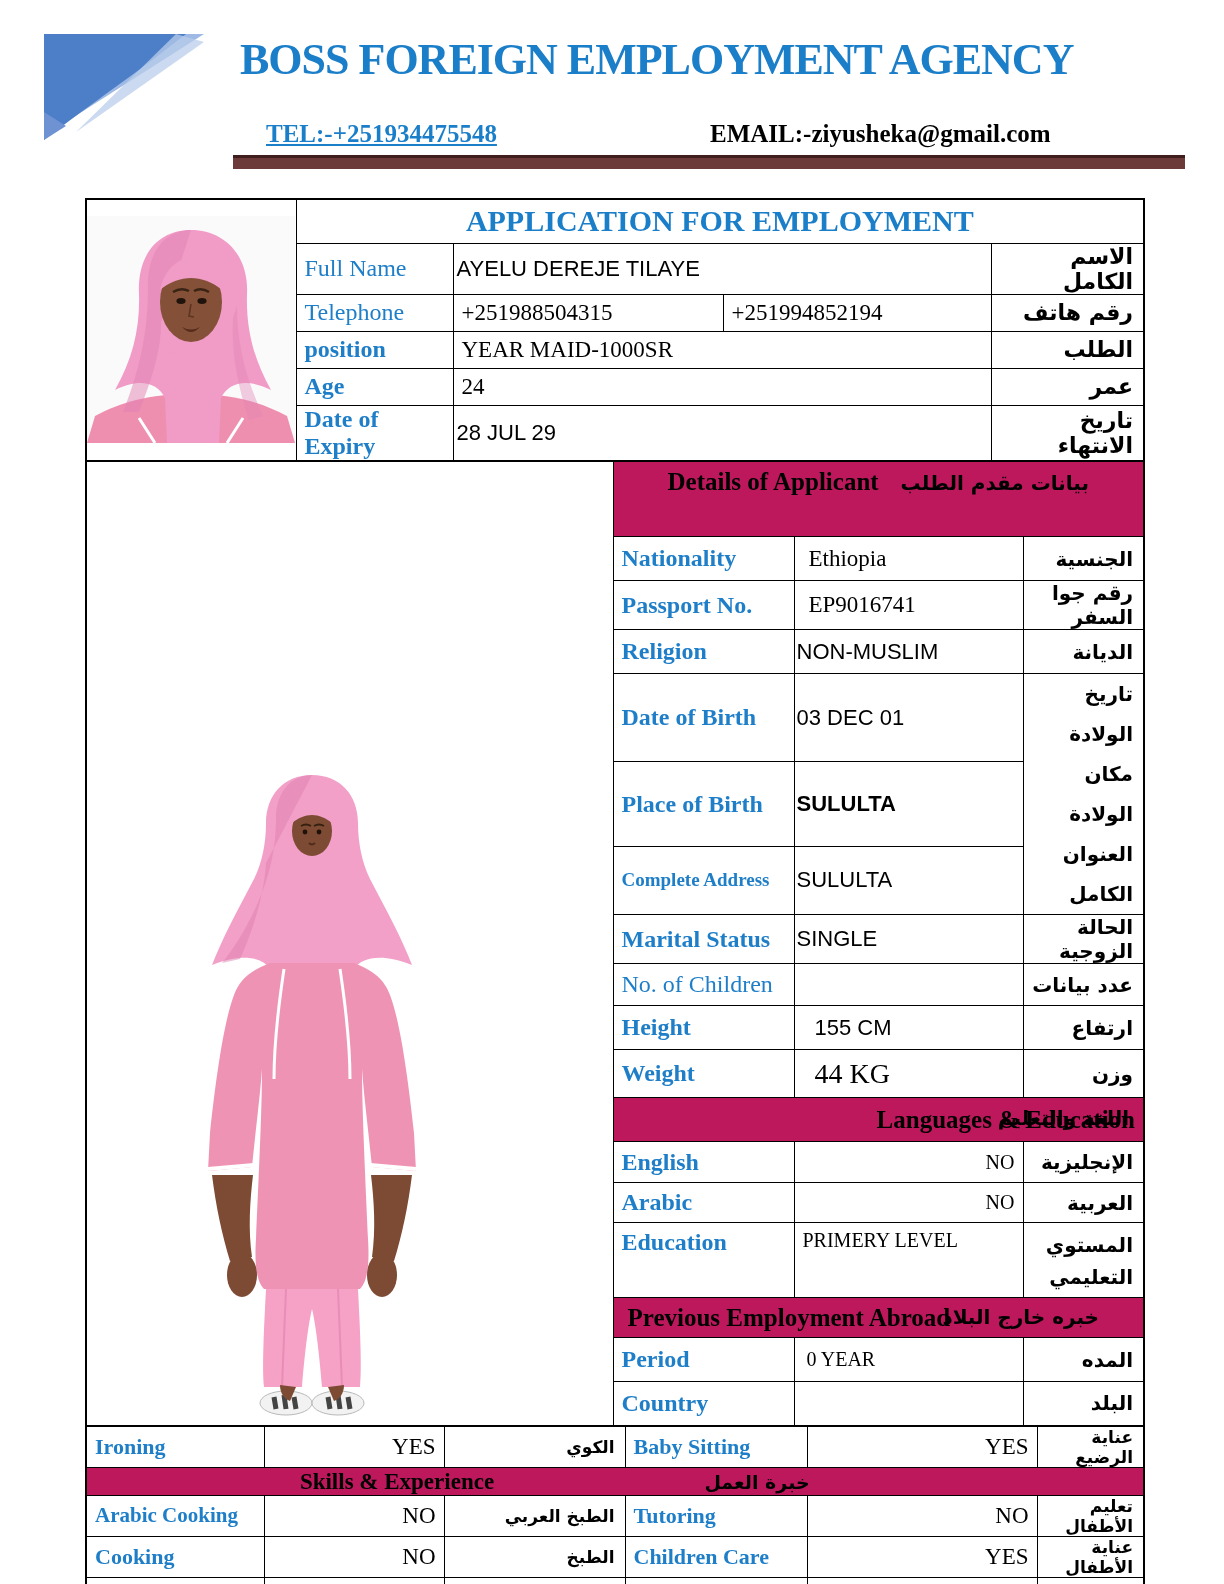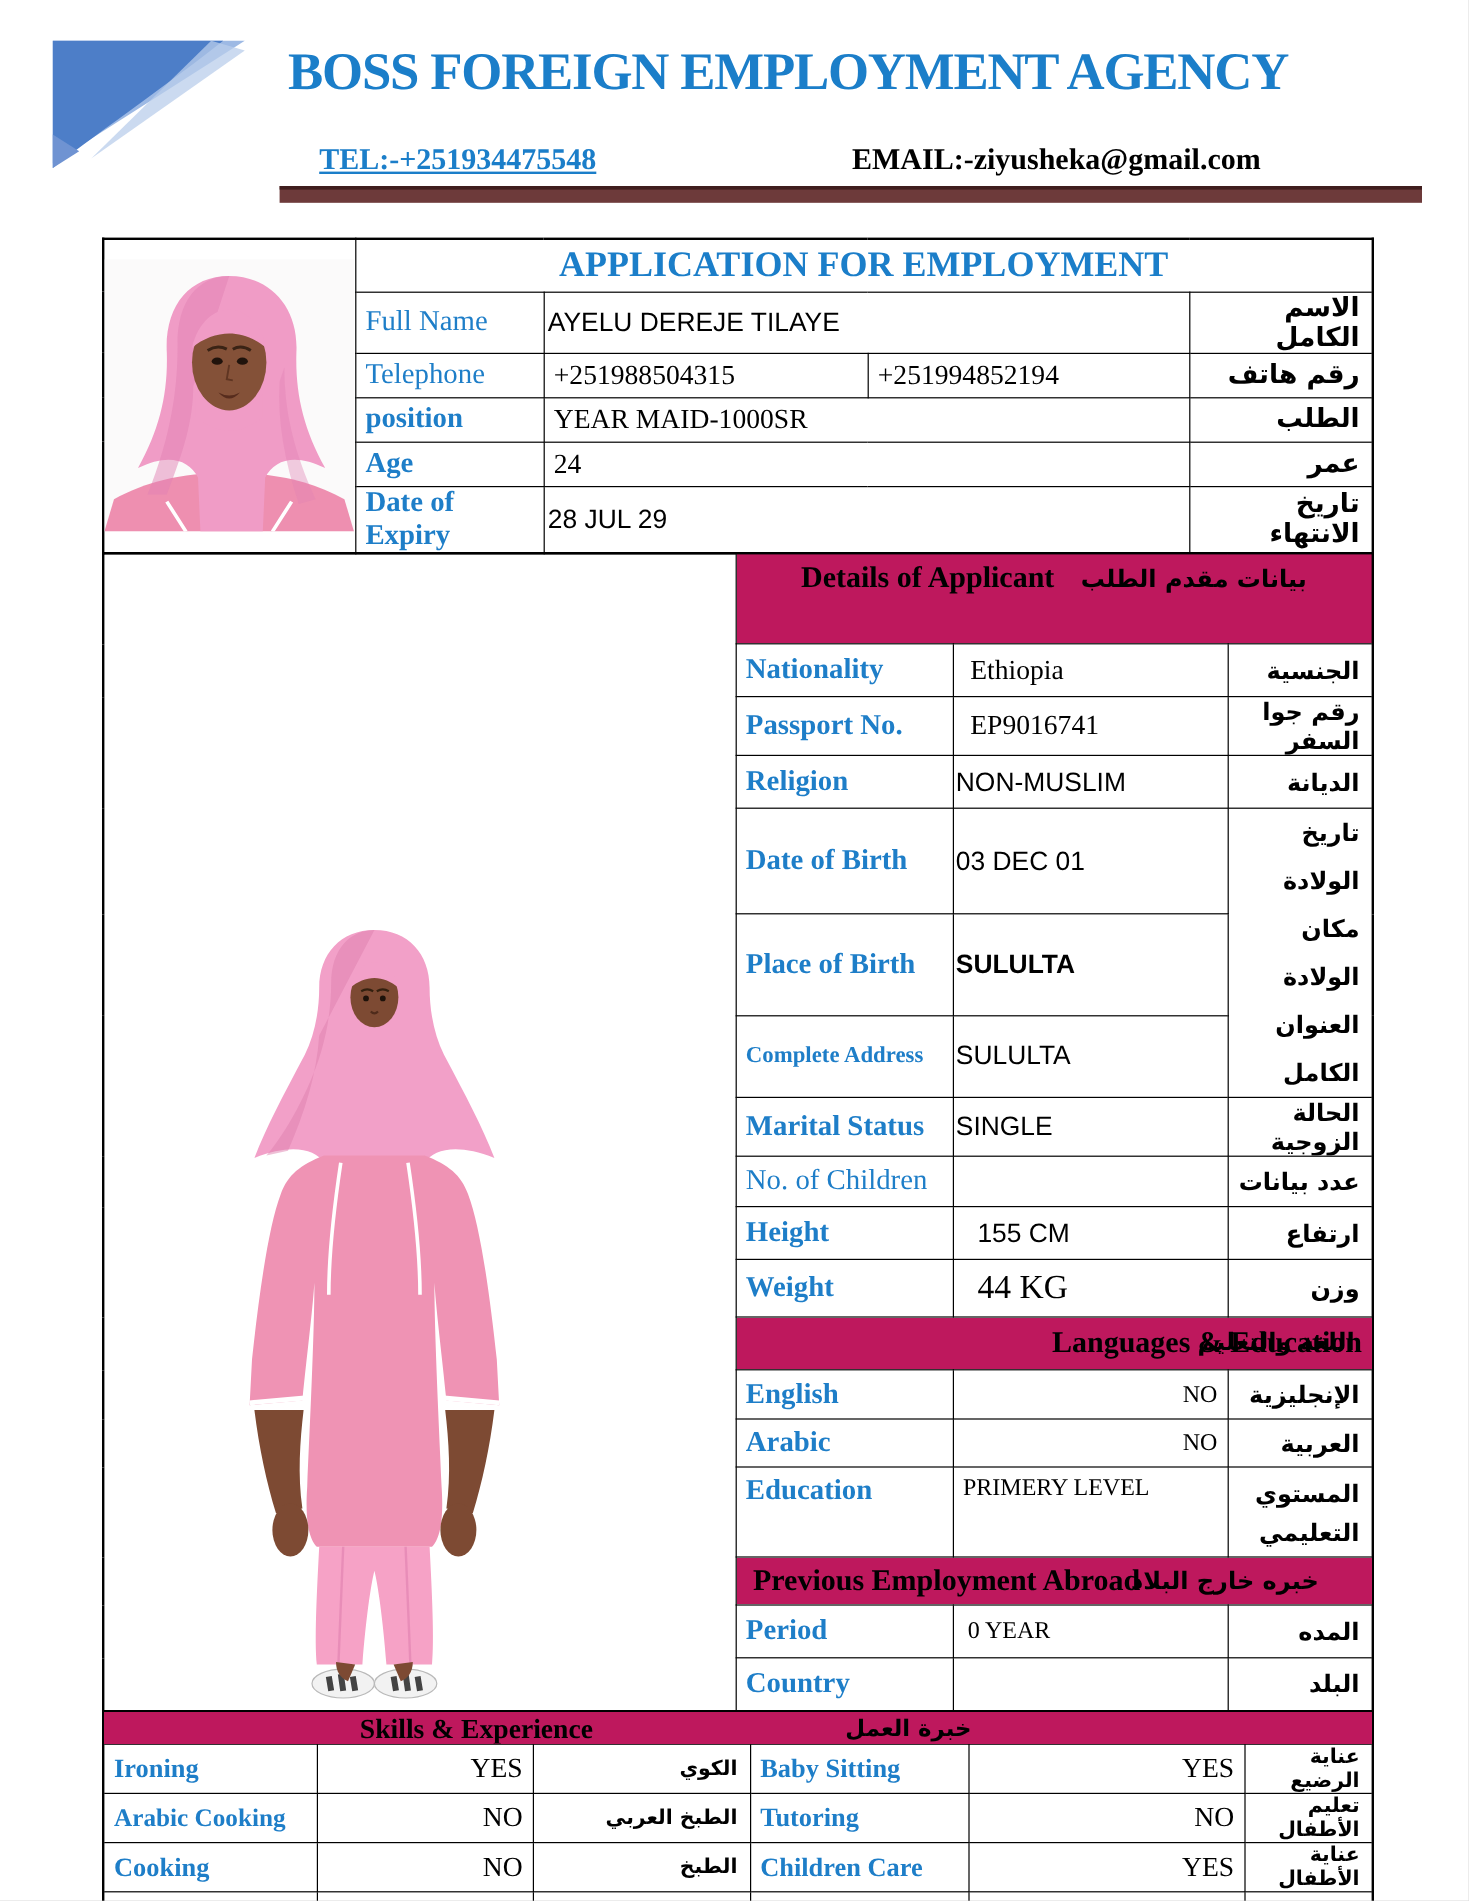--- a/index.html
+++ b/index.html
@@ -287,33 +287,33 @@
     <table class="skills-table">
       <colgroup>
           <col style="width:178px">
           <col style="width:180px">
           <col style="width:181px">
           <col style="width:182px">
           <col style="width:230px">
           <col style="width:107px">
         </colgroup>
       <tbody>
-          <tr style="height:28px">
-        <td class="sec rel" colspan="6">
-          <span class="en abs" style="left:0;top:1px;width:620px;text-align:center;font-size:23px">Skills &amp; Experience</span>
-          <span class="ar-inline abs" style="left:560px;top:3px;width:220px;text-align:center;font-size:19px">خبرة العمل</span>
-        </td>
-      </tr>
-      <tr style="height:38px">
+          <tr style="height:38px">
         <td class="lbl b" style="font-size:22px">Ironing</td>
         <td class="val center">YES</td>
         <td class="ar ar-sm">الكوي</td>
         <td class="lbl b" style="font-size:22px">Baby Sitting</td>
         <td class="val center">YES</td>
         <td class="ar ar-sm">عناية الرضيع</td>
+      </tr>
+      <tr style="height:28px">
+        <td class="sec rel" colspan="6">
+          <span class="en abs" style="left:0;top:1px;width:620px;text-align:center;font-size:23px">Skills &amp; Experience</span>
+          <span class="ar-inline abs" style="left:560px;top:3px;width:220px;text-align:center;font-size:19px">خبرة العمل</span>
+        </td>
       </tr>
       <tr style="height:38px">
         <td class="lbl b" style="font-size:21px">Arabic Cooking</td>
         <td class="val center">NO</td>
         <td class="ar ar-sm">الطبخ العربي</td>
         <td class="lbl b" style="font-size:22px">Tutoring</td>
         <td class="val center">NO</td>
         <td class="ar ar-sm">تعليم الأطفال</td>
       </tr>
       <tr style="height:37px">

